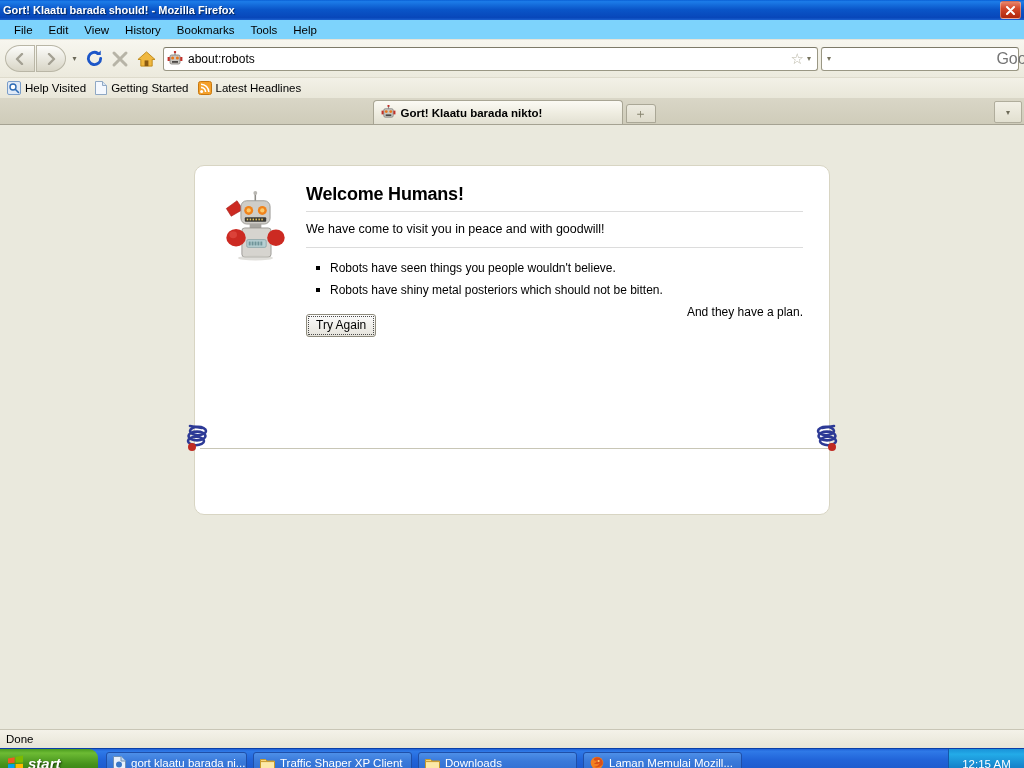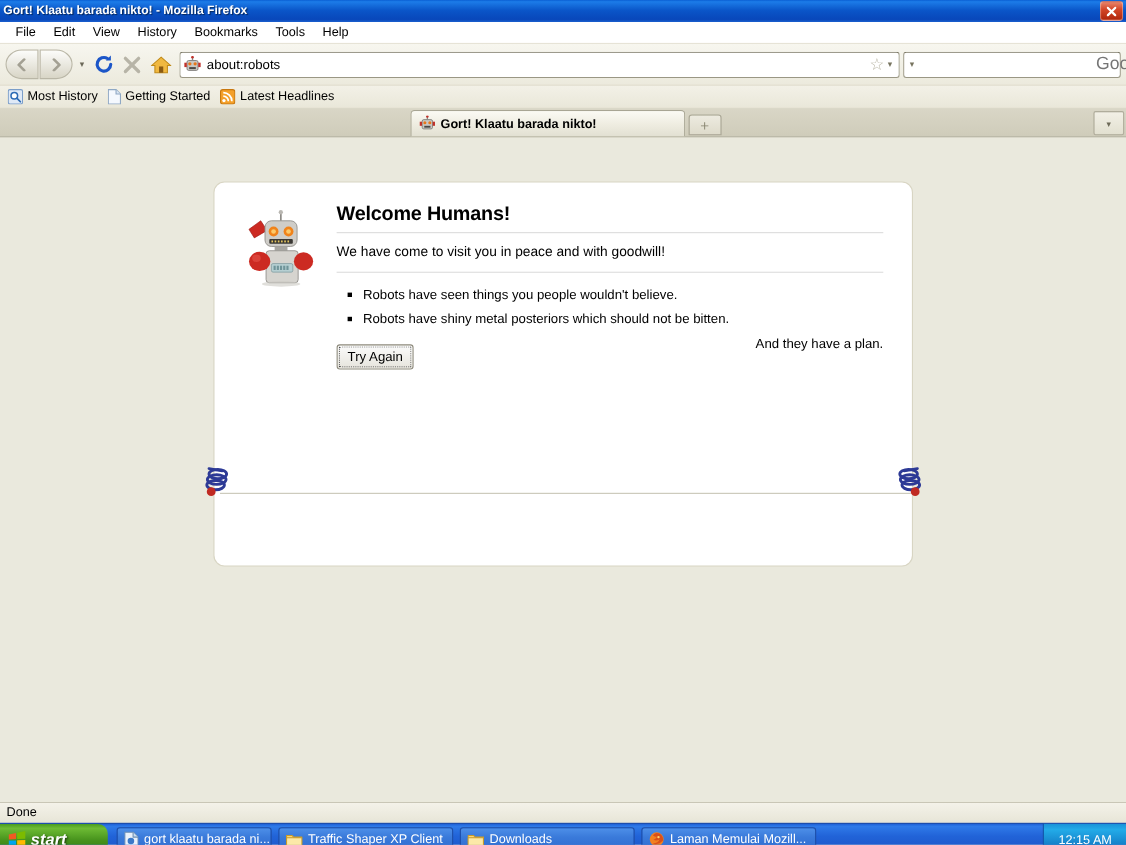--- a/index.html
+++ b/index.html
@@ -36,21 +36,21 @@
     border: 1px solid #ffffff55;
     margin-right: 1px;
   }
   .winbtn.close {
     background: linear-gradient(to bottom, #e8846a 0%, #d4482a 40%, #b0260c 100%);
   }
 
   
   #menubar {
     height: 20px;
-    background: #ffffff;
+    background: #7dd3fc;
     border-bottom: 1px solid #e6e3d6;
     display: flex; align-items: center;
     padding-left: 6px;
   }
   .menu-item {
     padding: 2px 8px;
     font-size: 11.5px;
     color: #000;
   }
 
@@ -308,21 +308,21 @@
     background: linear-gradient(to bottom, #1a92d8 0%, #23abe8 18%, #1685cc 60%, #0f6fb8 100%);
     border-left: 1px solid #1258a8;
     display: flex; align-items: center; justify-content: center;
     color: #fff; font-size: 11.5px;
   }
 </style>
 </head>
 <body>
 
 <div id="titlebar">
-  <span class="title-text">Gort! Klaatu barada nikto! - Mozilla Firefox</span>
+  <span class="title-text">Gort! Klaatu barada should! - Mozilla Firefox</span>
   <div class="winbtn close">
     <svg width="9" height="9" viewBox="0 0 9 9">
       <path d="M1 1 L8 8 M8 1 L1 8" stroke="#ffffff" stroke-width="2" stroke-linecap="round" fill="none"></path>
     </svg>
   </div>
 </div>
 
 <div id="menubar">
   <div class="menu-item">File</div>
   <div class="menu-item">Edit</div>
@@ -402,21 +402,21 @@
 
 <div id="bookmarksbar">
   <div class="bm">
     <span class="bmico">
       <svg width="14" height="14" viewBox="0 0 14 14">
         <rect x="0.5" y="0.5" width="13" height="13" rx="1.5" fill="#dfe9f6" stroke="#7b9ec9"></rect>
         <circle cx="6" cy="6" r="3" stroke="#2d6bb5" stroke-width="1.4" fill="#fff"></circle>
         <path d="M8.3 8.3 L11.5 11.5" stroke="#2d6bb5" stroke-width="1.6" stroke-linecap="round"></path>
       </svg>
     </span>
-    <span>Most History</span>
+    <span>Help Visited</span>
   </div>
   <div class="bm">
     <span class="bmico">
       <svg width="12" height="14" viewBox="0 0 12 14">
         <path d="M0.5 0.5 H7.5 L11.5 4.5 V13.5 H0.5 Z" fill="#f4f8fe" stroke="#8fa8c4"></path>
         <path d="M7.5 0.5 V4.5 H11.5" fill="#dae6f4" stroke="#8fa8c4"></path>
       </svg>
     </span>
     <span>Getting Started</span>
   </div>

